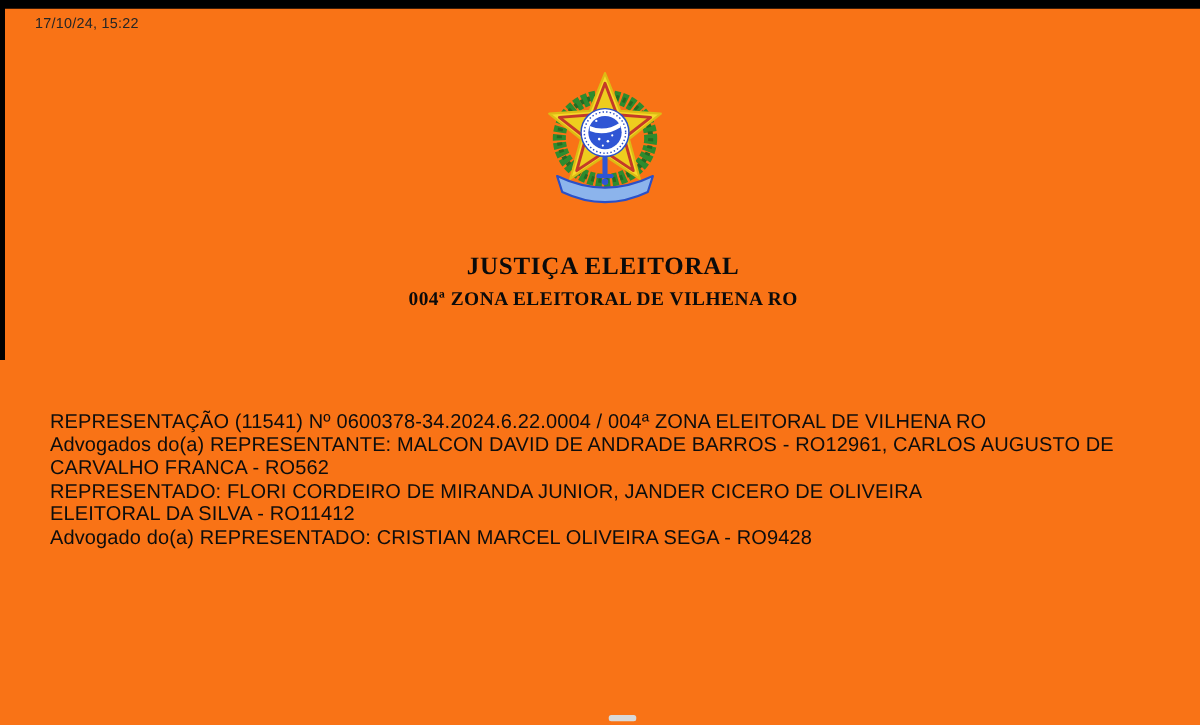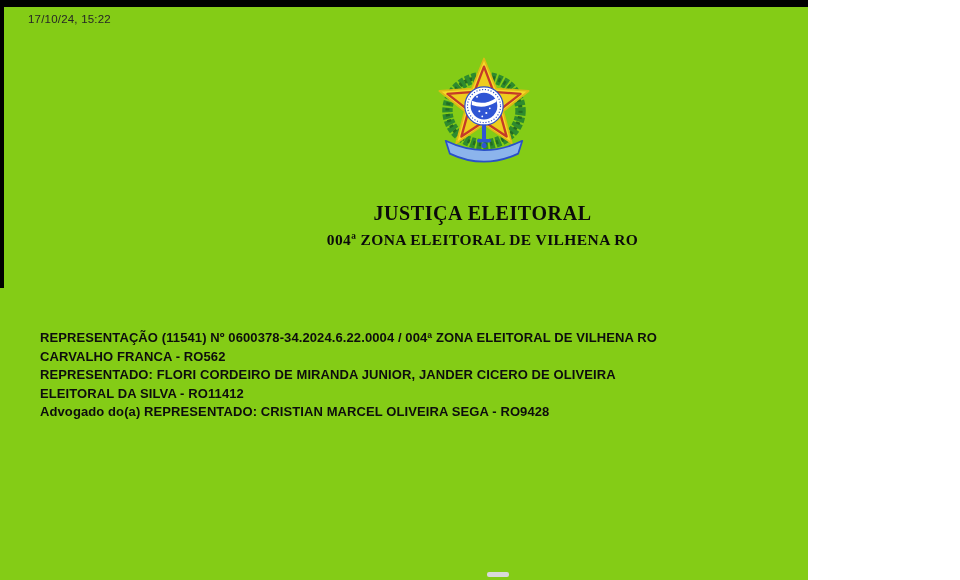--- a/index.html
+++ b/index.html
@@ -1,20 +1,20 @@
 <!DOCTYPE html>
 <html><head>
 <meta charset="utf-8">
 <style>
   * { box-sizing: border-box; }
   body { margin: 0; background: #ffffff; }
   .screen {
     position: relative;
-    width: 808px; height: 580px;
-    background: #84cc16;
+    width: 960px; height: 580px;
+    background: #f97316;
     overflow: hidden;
     font-family: "Liberation Sans", sans-serif;
     color: #0d0d0d;
   }
   .top-bar {
     position: absolute; top: 0; left: 0;
     width: 960px; height: 7px; background: #000;
   }
   .left-bar {
     position: absolute; top: 0; left: 0;
@@ -46,21 +46,21 @@
   .heading h2 {
     margin: 6px 0 0;
     font-family: "Liberation Serif", serif;
     font-weight: 700; font-size: 15.5px; letter-spacing: .4px;
   }
   .body-block {
     position: absolute; top: 329px; left: 40px; width: 905px;
   }
   .body-block p {
     margin: 0;
-    font-weight: 700; font-size: 13px; line-height: 18.6px;
+    font-weight: 400; font-size: 16px; line-height: 18.6px;
     color: #0d0d0d; letter-spacing: .1px; white-space: nowrap;
   }
   .smudge {
     position: absolute; left: 487px; top: 572px;
     width: 22px; height: 5px; background: #d9d9d9; border-radius: 2px;
   }
 </style>
 </head>
 <body>
 
@@ -101,20 +101,21 @@
     </svg>
   </div>
 
   <div class="heading">
     <h1>JUSTIÇA ELEITORAL</h1>
     <h2>004ª ZONA ELEITORAL DE VILHENA RO</h2>
   </div>
 
   <div class="body-block">
     <p>REPRESENTAÇÃO (11541) Nº 0600378-34.2024.6.22.0004 / 004ª ZONA ELEITORAL DE VILHENA RO</p>
+    <p>Advogados do(a) REPRESENTANTE: MALCON DAVID DE ANDRADE BARROS - RO12961, CARLOS AUGUSTO DE</p>
     <p>CARVALHO FRANCA - RO562</p>
     <p>REPRESENTADO: FLORI CORDEIRO DE MIRANDA JUNIOR, JANDER CICERO DE OLIVEIRA</p>
     <p>ELEITORAL DA SILVA - RO11412</p>
     <p>Advogado do(a) REPRESENTADO: CRISTIAN MARCEL OLIVEIRA SEGA - RO9428</p>
   </div>
 
   <div class="smudge"></div>
 
 </div>
 

